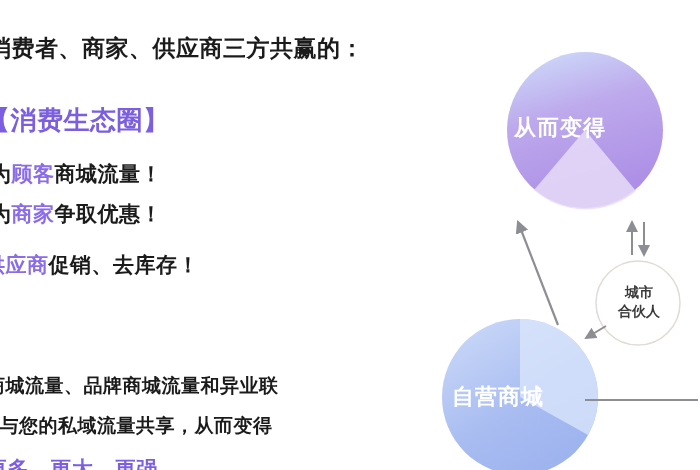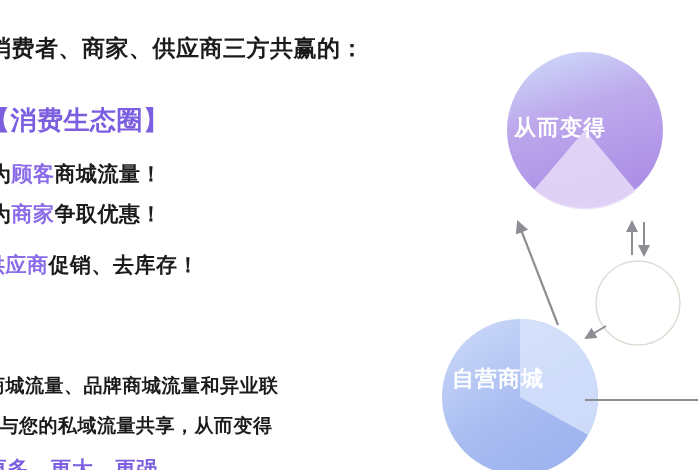--- a/index.html
+++ b/index.html
@@ -93,21 +93,21 @@
     letter-spacing: 1px;
   }
 
   .label-top {
     left: 104px;
     top: 113px;
   }
 
   .label-bottom {
     left: 42px;
-    top: 364px;
+    top: 382px;
   }
 
   .label-partner {
     position: absolute;
     left: 196px;
     top: 283px;
     width: 66px;
     text-align: center;
     font-size: 14px;
     font-weight: bold;
@@ -180,15 +180,19 @@
       <line x1="196" y1="326" x2="176" y2="338" stroke="#8d8d94" stroke-width="2" marker-end="url(#arrowEnd)"></line>
       <line x1="182" y1="352" x2="200" y2="340" stroke="#8d8d94" stroke-width="2" marker-end="url(#arrowEnd)" opacity="0"></line>
 
       <path d="M175,400 L288,400" stroke="#8d8d94" stroke-width="2.2" fill="none"></path>
     </svg>
 
     <div class="bubble-label label-top">从而变得</div>
 
     <div class="bubble-label label-bottom">自营商城</div>
 
+    <div class="label-partner">
+      <div>城市</div>
+      <div>合伙人</div>
+    </div>
   </div>
 
 </div>
 
 </body></html>

